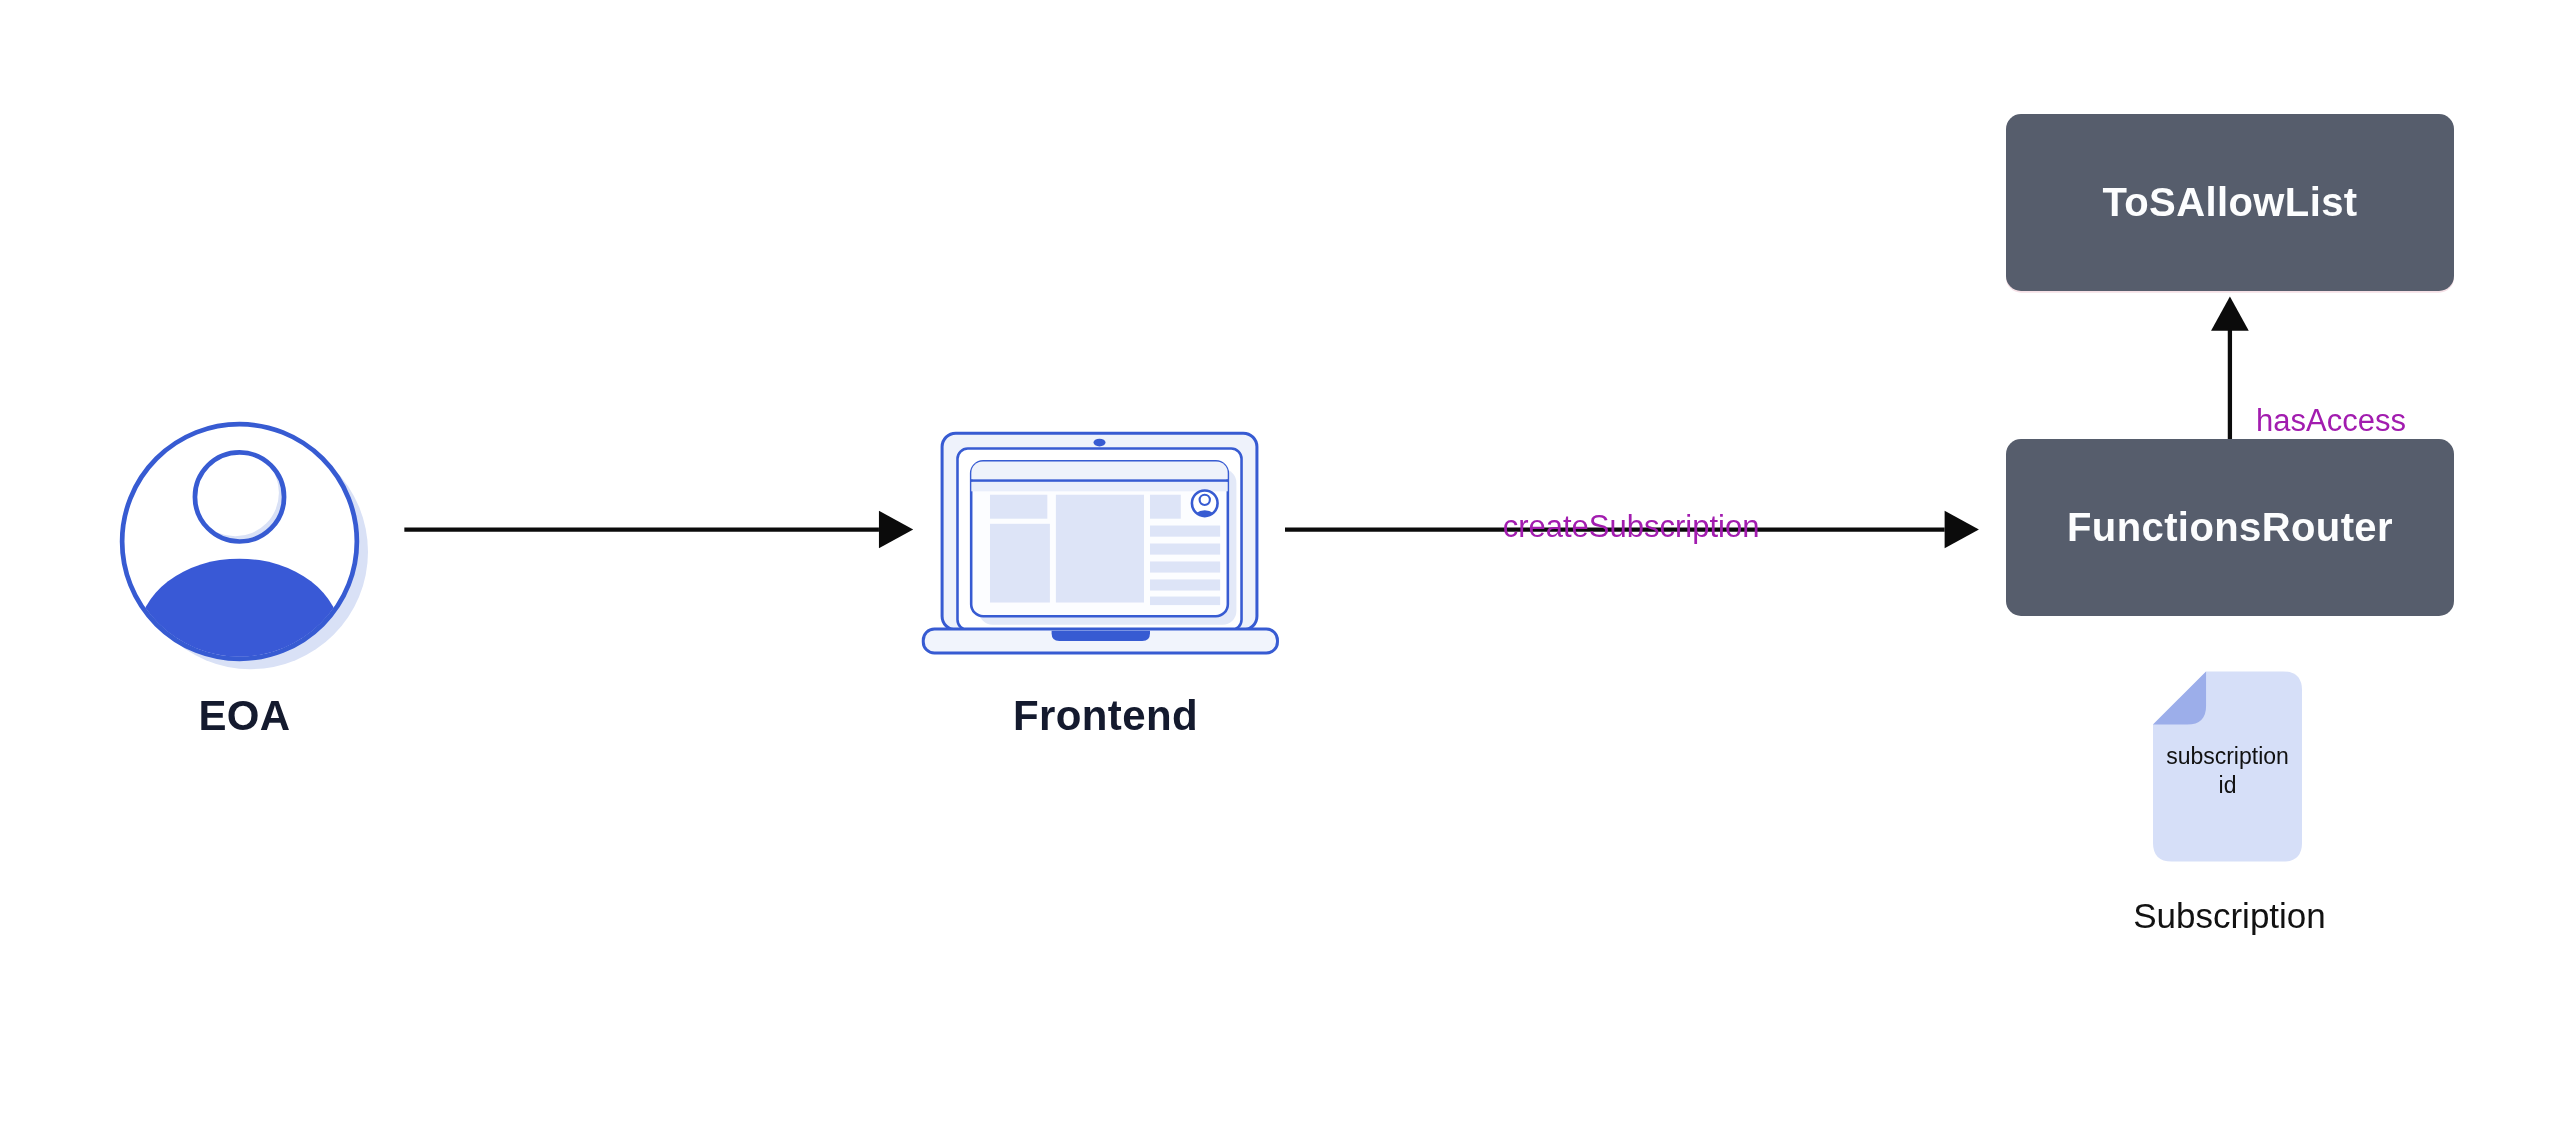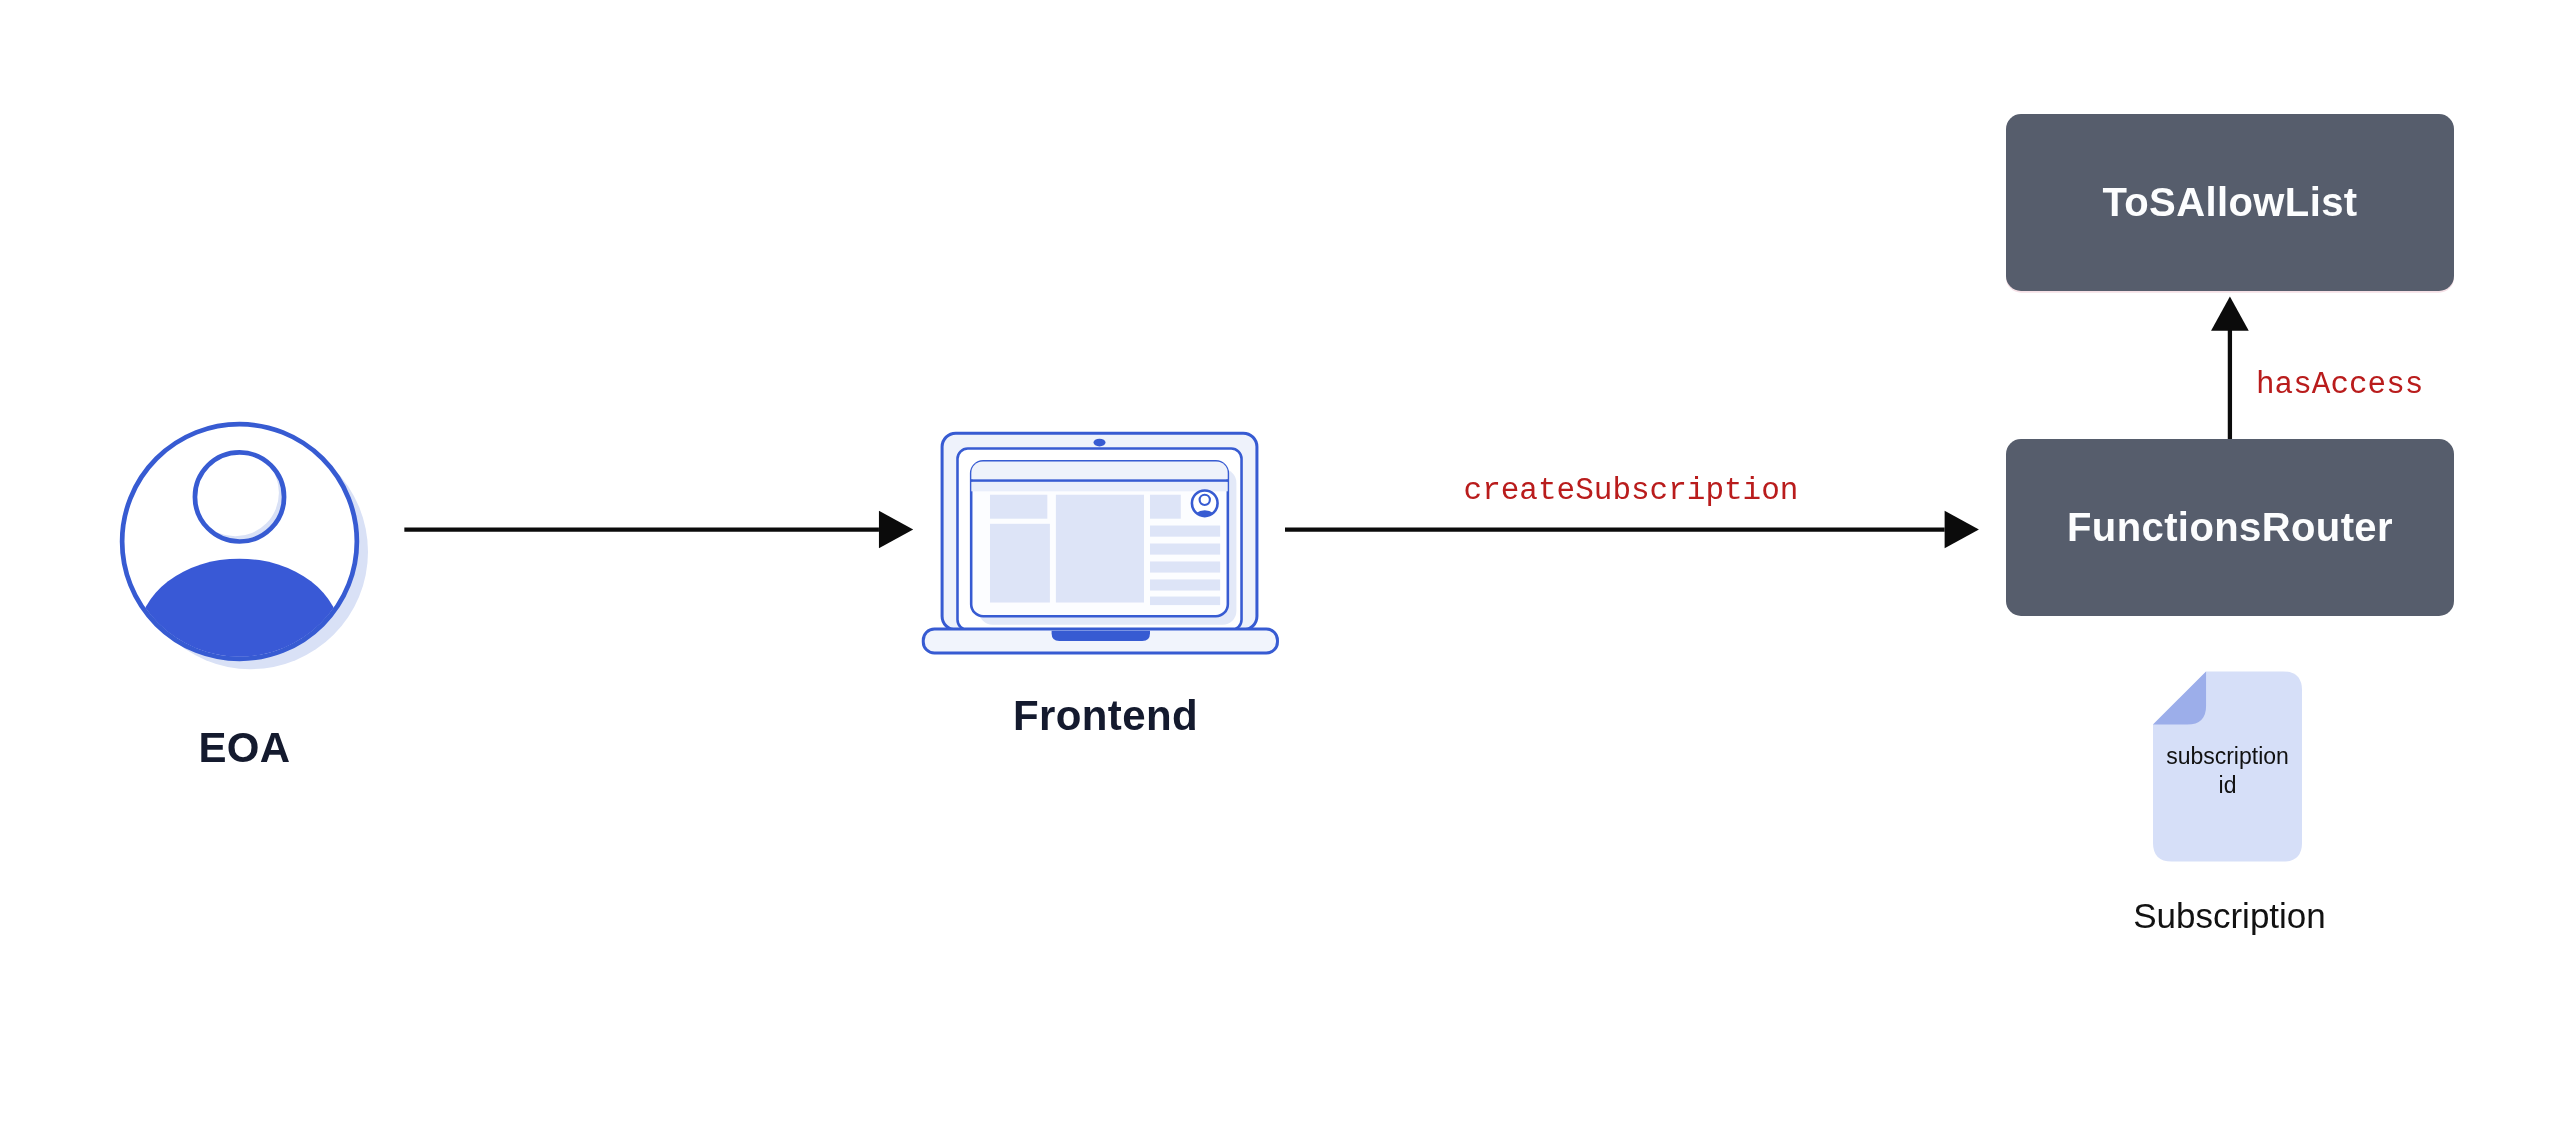--- a/index.html
+++ b/index.html
@@ -24,21 +24,21 @@
 
   
   .node-label {
     width: 343px;
     text-align: center;
     font-size: 42px;
     font-weight: bold;
     letter-spacing: 0.4px;
     color: #141a2e;
   }
-  .label-eoa      { left: 73px;   top: 724px; }
+  .label-eoa      { left: 73px;   top: 692px; }
   .label-frontend { left: 934px; top: 692px; }
 
   
   .contract-box {
     width: 448px;
     height: 177px;
     background: #565d6c;
     border-radius: 15px;
     display: flex;
     align-items: center;
@@ -48,24 +48,25 @@
   .box-router { left: 2006px; top: 439px; }
   .contract-label {
     color: #fcfdfe;
     font-size: 40px;
     font-weight: bold;
     letter-spacing: 0.4px;
   }
 
   
   .edge-label {
-    font-family: Liberation Mono, monospace;
+    font-family: Liberation Sans, sans-serif;
     font-size: 31px;
-    color: #b91c1c;
+    color: #a21caf;
     white-space: nowrap;
+    margin-top: 36px;
   }
   .label-create-subscription { left: 1417px; top: 473px; width: 428px; text-align: center; }
   .label-has-access { left: 2256px; top: 367px; }
 
   
   .doc-text {
     left: 2146px; top: 742px; width: 163px;
     text-align: center;
     font-size: 23px;
     line-height: 29px;

